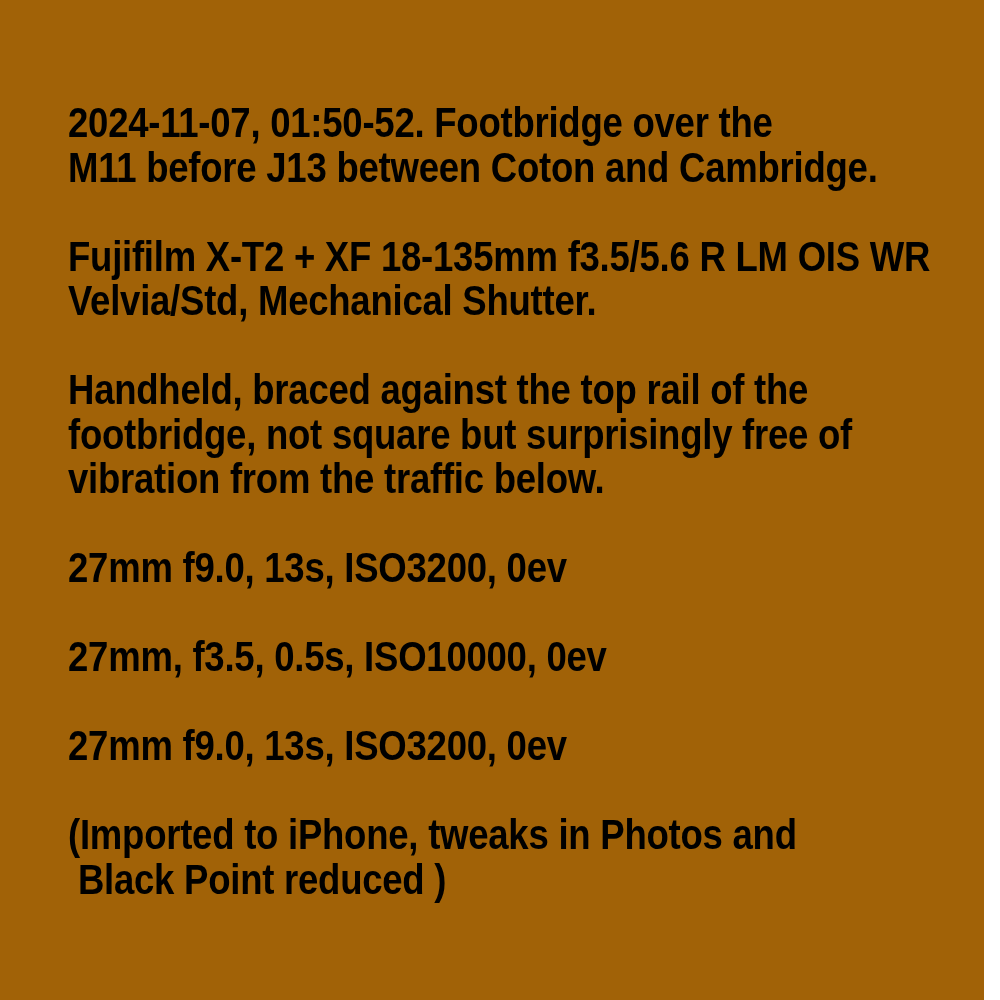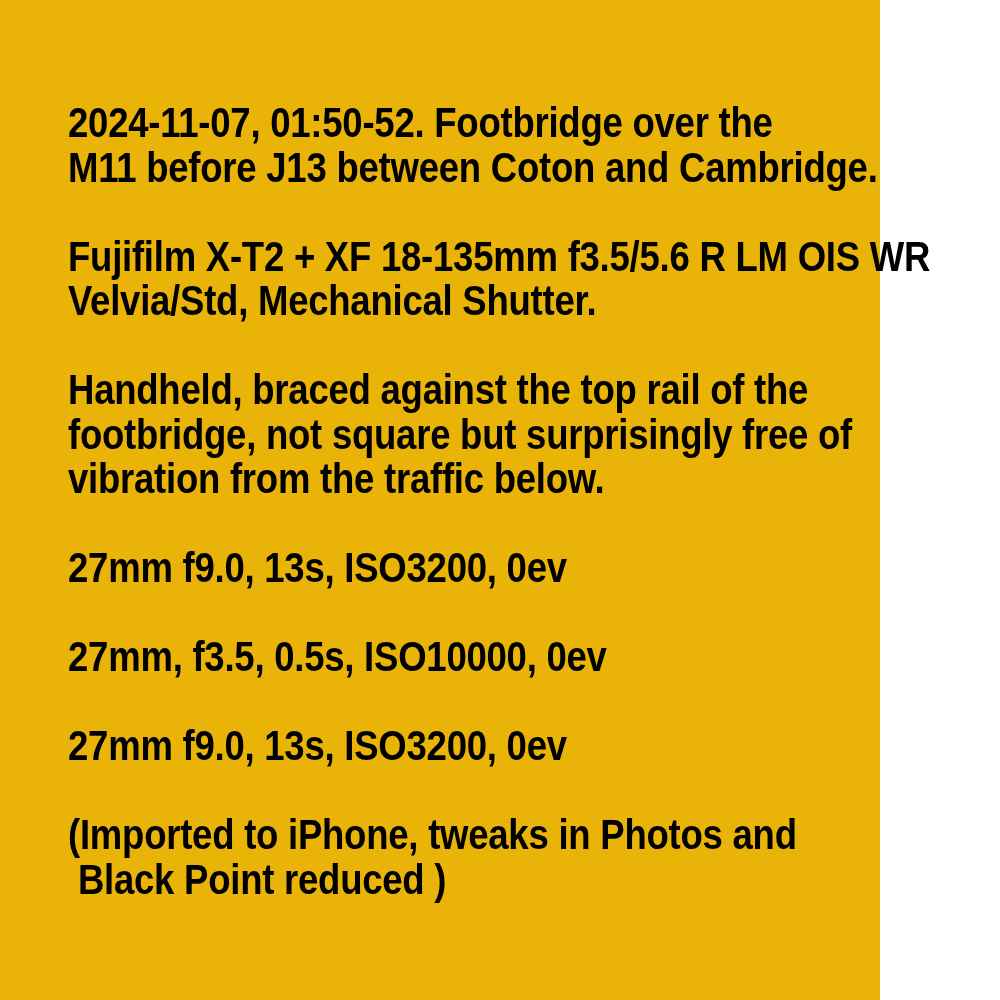--- a/index.html
+++ b/index.html
@@ -8,23 +8,23 @@
   }
   body {
     width: 1000px;
     height: 1000px;
     background: #ffffff;
     overflow: hidden;
     font-family: "Liberation Sans", "DejaVu Sans", sans-serif;
   }
   .page {
     position: relative;
-    width: 880px;
+    width: 984px;
     height: 1000px;
-    background: #eab308;
+    background: #a16207;
   }
   .text-block {
     position: absolute;
     left: 68px;
     top: 100px;
     width: 1090px;              
     transform: scaleX(0.85);    
     transform-origin: top left;
     color: #000000;
     font-weight: bold;

